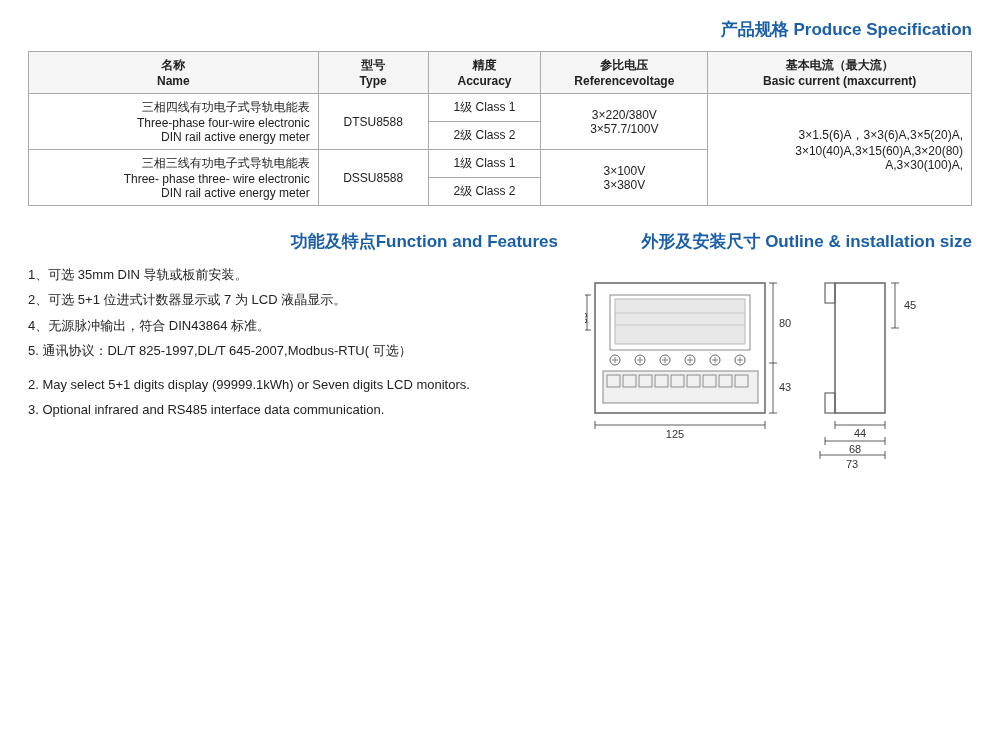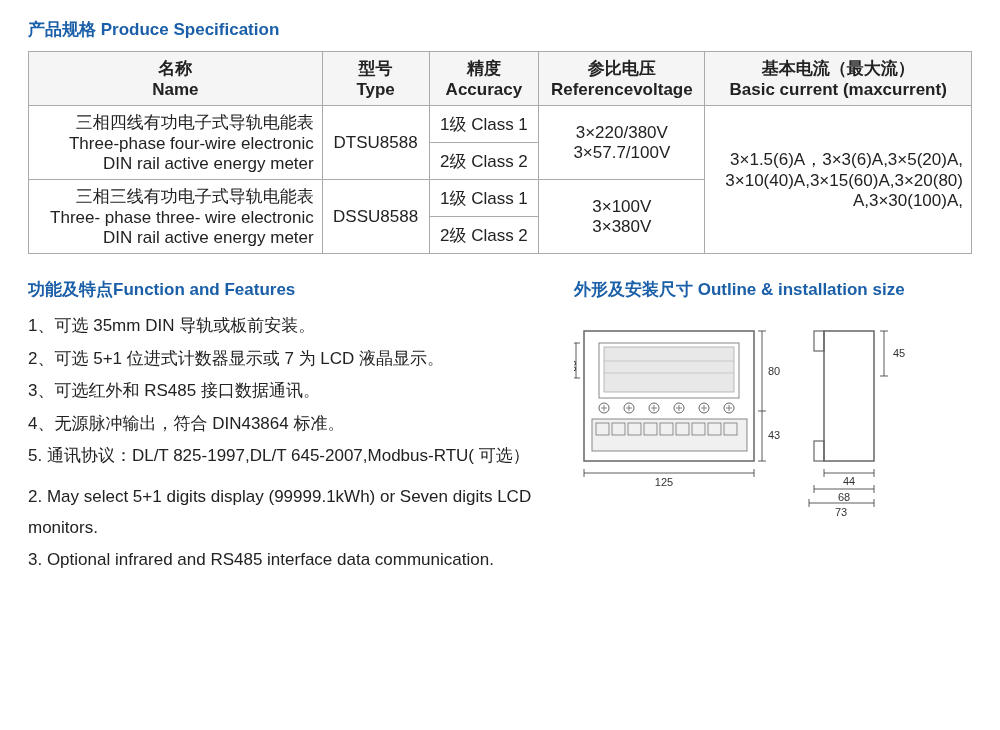--- a/index.html
+++ b/index.html
@@ -12,58 +12,59 @@
       min-height: 730px;
       padding: 18px 28px;
     }
 
     
     .section-title {
       font-size: 17px;
       font-weight: bold;
       color: #1a5fa8;
       margin-bottom: 10px;
+      text-align: right;
     }
 
     
     .spec-table {
       width: 100%;
       border-collapse: collapse;
       margin-bottom: 24px;
-      font-size: 17px;
+      font-size: 12px;
     }
     .spec-table th, .spec-table td {
       border: 1px solid #aaa;
       padding: 5px 8px;
       text-align: center;
       vertical-align: middle;
     }
     .spec-table th {
       background: #f5f5f5;
       font-weight: bold;
     }
     .spec-table td.left-text {
       text-align: right;
     }
 
     
     .bottom-section {
       display: flex;
-      gap: 16px;
+      gap: 27px;
       margin-top: 18px;
     }
     .features-col {
       flex: 0 0 530px;
     }
     .outline-col {
       flex: 1;
     }
 
     .feature-list {
-      font-size: 17px;
+      font-size: 13px;
       line-height: 1.8;
     }
     .feature-list p {
       margin-bottom: 2px;
     }
     .feature-divider {
       margin: 10px 0;
     }
 
     
@@ -132,21 +133,20 @@
 
 <div class="bottom-section">
 
   <div class="features-col">
     <div class="section-title">功能及特点Function and Features</div>
 
     <div class="feature-list">
 
       <p>1、可选 35mm DIN 导轨或板前安装。</p>
       <p>2、可选 5+1 位进式计数器显示或 7 为 LCD 液晶显示。</p>
-      <p>3、可选红外和 RS485 接口数据通讯。</p>
       <p>4、无源脉冲输出，符合 DIN43864 标准。</p>
       <p>5. 通讯协议：DL/T 825-1997,DL/T 645-2007,Modbus-RTU( 可选）</p>
 
       <div class="feature-divider"></div>
 
       <p>2. May select 5+1 digits display (99999.1kWh) or Seven digits LCD monitors.</p>
       <p>3. Optional infrared and RS485 interface data communication.</p>
     </div>
   </div>
 

